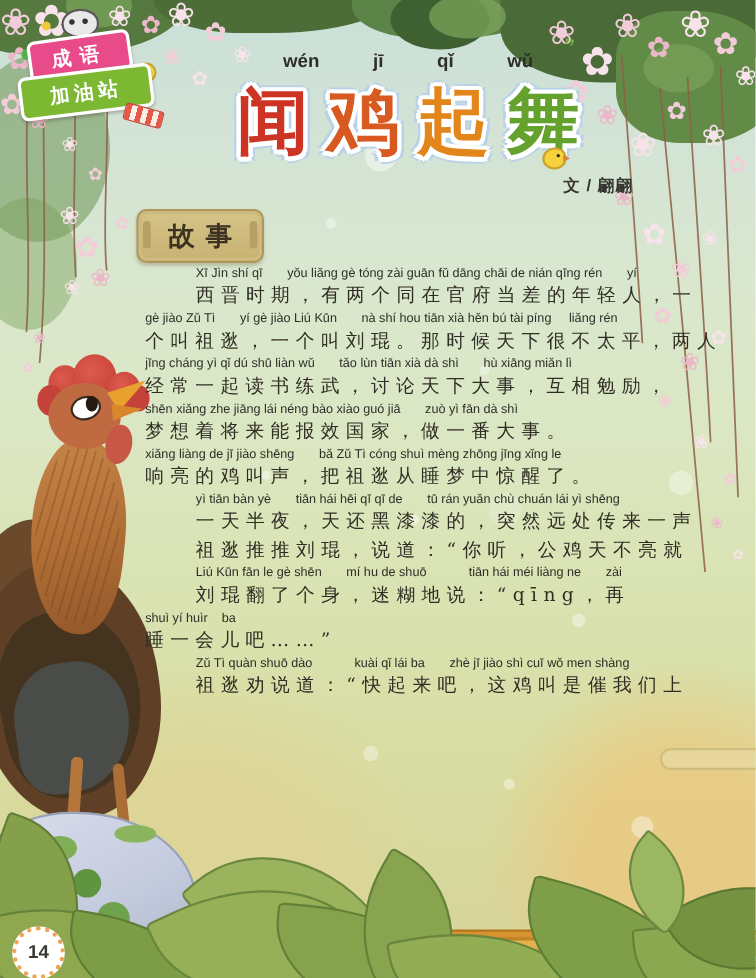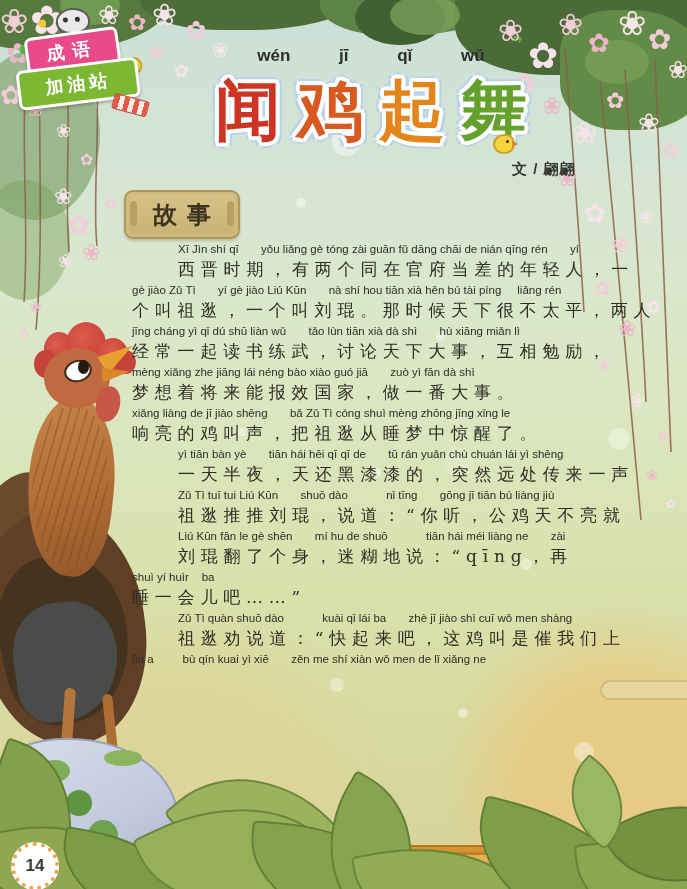--- a/index.html
+++ b/index.html
@@ -239,49 +239,47 @@
       </div>
     <div class="line">
         <div class="py">gè jiào Zǔ Tì       yí gè jiào Liú Kūn       nà shí hou tiān xià hěn bú tài píng     liǎng rén</div>
         <div class="hz">个叫祖逖，一个叫刘琨。那时候天下很不太平，两人</div>
       </div>
     <div class="line">
         <div class="py">jīng cháng yì qǐ dú shū liàn wǔ       tǎo lùn tiān xià dà shì       hù xiāng miǎn lì</div>
         <div class="hz">经常一起读书练武，讨论天下大事，互相勉励，</div>
       </div>
     <div class="line">
-        <div class="py">mèng xiǎng zhe jiāng lái néng bào xiào guó jiā       zuò yì fān dà shì</div>
+        <div class="py">shēn xiǎng zhe jiāng lái néng bào xiào guó jiā       zuò yì fān dà shì</div>
         <div class="hz">梦想着将来能报效国家，做一番大事。</div>
       </div>
     <div class="line">
         <div class="py">xiǎng liàng de jī jiào shēng       bǎ Zǔ Tì cóng shuì mèng zhōng jīng xǐng le</div>
         <div class="hz">响亮的鸡叫声，把祖逖从睡梦中惊醒了。</div>
       </div>
     <div class="line ind">
         <div class="py">yì tiān bàn yè       tiān hái hēi qī qī de       tū rán yuǎn chù chuán lái yì shēng</div>
         <div class="hz">一天半夜，天还黑漆漆的，突然远处传来一声</div>
       </div>
     <div class="line ind">
-        <div class="py">Zǔ Tì tuī tui Liú Kūn       shuō dào            nǐ tīng       gōng jī tiān bú liàng jiù</div>
         <div class="hz">祖逖推推刘琨，说道：“你听，公鸡天不亮就</div>
       </div>
     <div class="line ind">
         <div class="py">Liú Kūn fān le gè shēn       mí hu de shuō            tiān hái méi liàng ne       zài</div>
         <div class="hz">刘琨翻了个身，迷糊地说：“qīng，再</div>
       </div>
     <div class="line">
         <div class="py">shuì yí huìr    ba</div>
         <div class="hz">睡一会儿吧……”</div>
       </div>
     <div class="line ind">
         <div class="py">Zǔ Tì quàn shuō dào            kuài qǐ lái ba       zhè jī jiào shì cuī wǒ men shàng</div>
         <div class="hz">祖逖劝说道：“快起来吧，这鸡叫是催我们上</div>
       </div>
     <div class="line">
-        <div class="py">jìn a         bù qín kuai yì xiē       zěn me shí xiàn wǒ men de lǐ xiǎng ne</div>
       </div>
   </div>
 
   <div class="fence" style="left:118px;top:845px;width:572px;height:20px;"></div>
   <div class="fence" style="left:88px;top:872px;width:600px;height:16px;background:#c9871f;"></div>
   <div class="fence" style="left:600px;top:680px;width:100px;height:16px;background:#e7d79c;border-color:#cdbd7e;"></div>
   <div class="bench"></div>
 
   <div class="leaf" style="left:-18px;top:750px;width:95px;height:132px;background:#85a04a;transform:rotate(20deg);"></div>
   <div class="leaf" style="left:-22px;top:818px;width:150px;height:92px;background:#8fa850;transform:rotate(-15deg);"></div>

